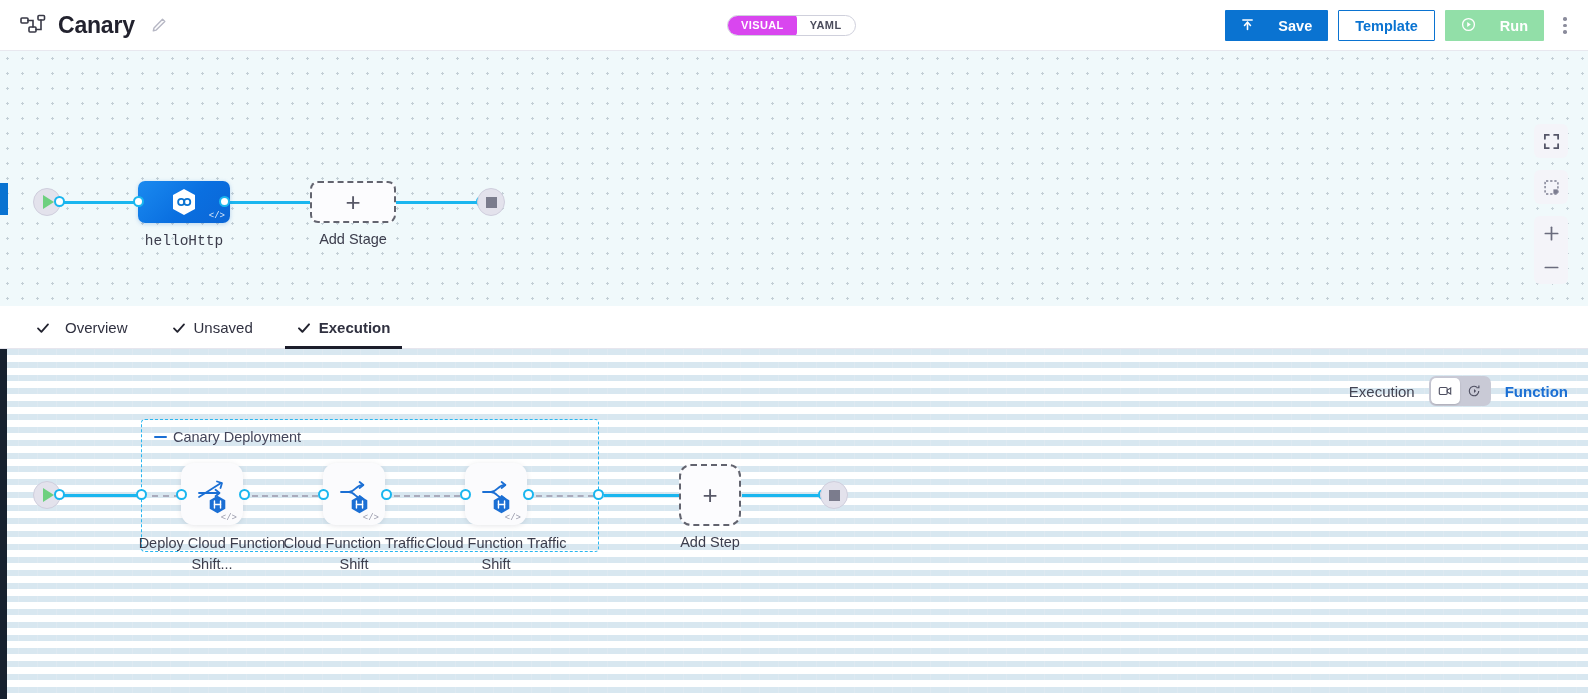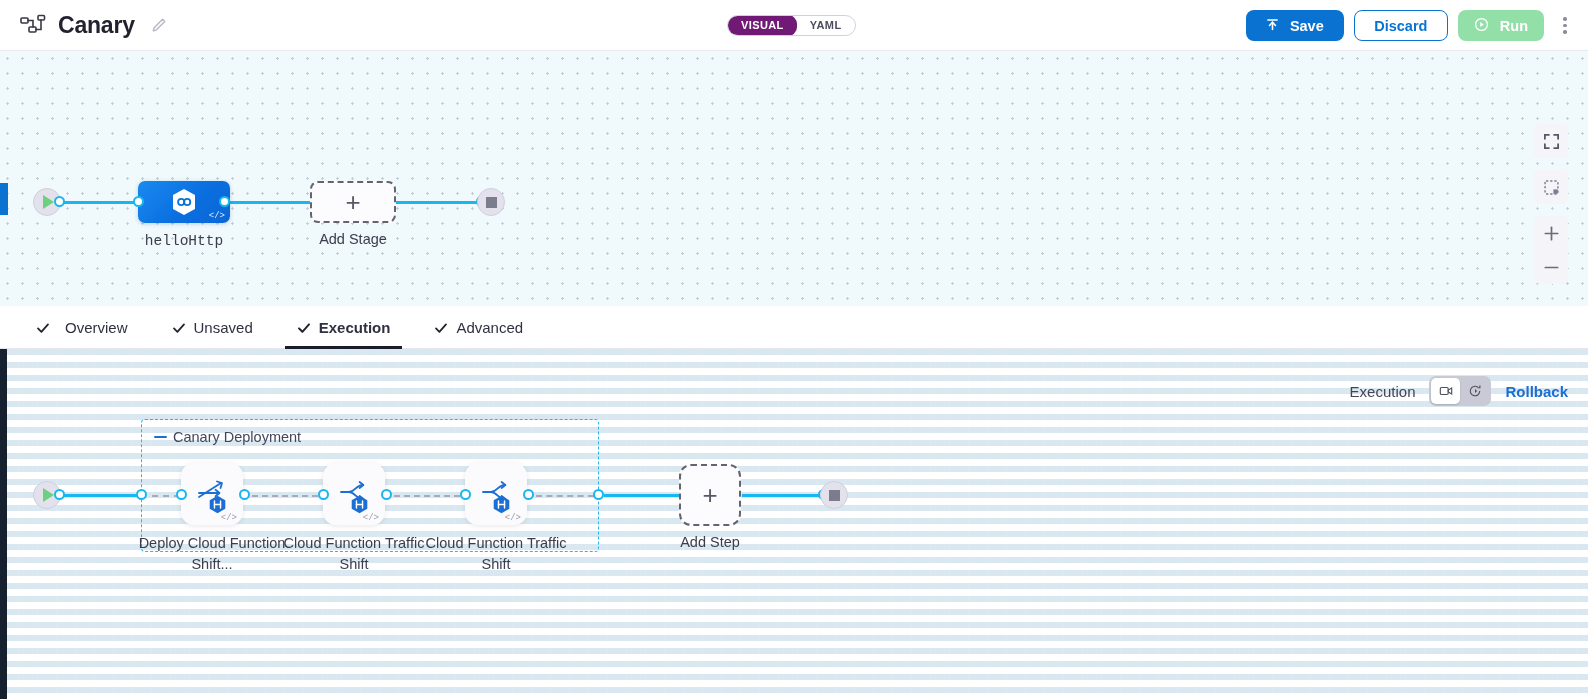--- a/index.html
+++ b/index.html
@@ -29,37 +29,37 @@
     position: absolute; left: 727px; top: 15px;
     display: flex; align-items: center;
     height: 21px;
     border: 1px solid #cfd0dc; border-radius: 11px;
     background: #ffffff; overflow: hidden;
   }
   .tv-seg {
     font-size: 11px; font-weight: bold; letter-spacing: 0.4px;
     padding: 0 13px; height: 21px; line-height: 21px;
   }
-  .tv-seg.active { background: #701a75; color: #ffffff; border-radius: 9px; }
+  .tv-seg.active { background: #d946ef; color: #ffffff; border-radius: 4px; }
   .tv-seg.inactive { color: #4b4c5c; }
 
   .topbar-right {
     position: absolute; right: 12px; top: 0; height: 51px;
     display: flex; align-items: center; gap: 10px;
   }
   .unsaved-pill {
     display: flex; align-items: center; gap: 7px;
     background: #f3f3f7; border-radius: 5px;
     height: 30px; padding: 0 14px;
     color: #f4713b; font-size: 13.5px; font-weight: bold;
   }
   .dot-orange { width: 9px; height: 9px; border-radius: 50%; background: #f96c2e; }
   .btn {
-    display: flex; align-items: center; justify-content: center; gap: 11px;
-    height: 31px; border-radius: 8px; font-size: 14.5px; font-weight: bold;
+    display: flex; align-items: center; justify-content: center; gap: 24px;
+    height: 31px; border-radius: 1px; font-size: 14.5px; font-weight: bold;
     cursor: pointer; padding: 0 16px;
   }
   .btn-save { background: #0a73d1; color: #ffffff; min-width: 98px; }
   .btn-discard { background: #ffffff; color: #0a73d1; border: 1.5px solid #0a73d1; min-width: 94px; }
   .btn-run { background: #92dfa8; color: #ffffff; min-width: 86px; }
   .kebab {
     width: 22px; height: 34px; display: flex; flex-direction: column;
     align-items: center; justify-content: center; gap: 3px; cursor: pointer;
   }
   .kebab i { width: 3.5px; height: 3.5px; border-radius: 50%; background: #8b8c9c; display: block; }
@@ -268,21 +268,21 @@
           <svg viewBox="0 0 14 14" width="13" height="13" fill="none" stroke="#ffffff" stroke-width="1.7" stroke-linecap="round">
             <path d="M2 2.2 H12"></path>
             <path d="M7 12.4 V5"></path>
             <path d="M3.8 8 L7 4.6 L10.2 8"></path>
           </svg>
         </span>
         <span>Save</span>
       </div>
 
       <div class="btn btn-discard">
-        <span>Discard</span>
+        <span>Template</span>
       </div>
 
       <div class="btn btn-run">
         <span>
           <svg viewBox="0 0 16 16" width="15" height="15" fill="none" stroke="#ffffff" stroke-width="1.4">
             <circle cx="8" cy="8" r="6.3"></circle>
             <path d="M6.6 5.4 L10.4 8 L6.6 10.6 Z" fill="#ffffff" stroke="none"></path>
           </svg>
         </span>
         <span>Run</span>
@@ -399,28 +399,20 @@
       <span>Unsaved</span>
     </div>
     <div class="tab active">
       <span class="check">
         <svg viewBox="0 0 14 14" width="14" height="14" fill="none" stroke="#22232f" stroke-width="2" stroke-linecap="round" stroke-linejoin="round">
             <path d="M2 7.4 L5.4 10.8 L12 3.4"></path>
           </svg>
       </span>
       <span>Execution</span>
     </div>
-    <div class="tab">
-      <span class="check">
-        <svg viewBox="0 0 14 14" width="14" height="14" fill="none" stroke="#22232f" stroke-width="1.8" stroke-linecap="round" stroke-linejoin="round">
-            <path d="M2 7.4 L5.4 10.8 L12 3.4"></path>
-          </svg>
-      </span>
-      <span>Advanced</span>
-    </div>
 
   </div>
 
   <div class="canvas-bottom">
     <div class="vgrid"></div>
     <div class="left-dark-strip"></div>
 
     <div class="exec-toggle-row">
       <span class="exec-label">Execution</span>
       <div class="seg-group">
@@ -431,21 +423,21 @@
           </svg>
         </div>
         <div class="seg-btn">
           <svg viewBox="0 0 16 16" width="14" height="14" fill="none" stroke="#4e4f61" stroke-width="1.3">
             <path d="M13.4 8 A5.4 5.4 0 1 1 11.2 3.7"></path>
             <path d="M13.6 1.6 V4.3 H10.9"></path>
             <path d="M8 5.6 L10.4 8 L8 10.4 Z" fill="#4e4f61" stroke="none"></path>
           </svg>
         </div>
       </div>
-      <span class="rollback-label">Rollback</span>
+      <span class="rollback-label">Function</span>
     </div>
 
     <div class="edge-solid" style="left:57px; top:145px; width:85px;"></div>
     <div class="edge-dashed" style="left:152px; top:146px; width:28px;"></div>
     <div class="edge-dashed" style="left:252px; top:146px; width:66px;"></div>
     <div class="edge-dashed" style="left:394px; top:146px; width:66px;"></div>
     <div class="edge-dashed" style="left:536px; top:146px; width:58px;"></div>
     <div class="edge-solid" style="left:604px; top:145px; width:76px;"></div>
     <div class="edge-solid" style="left:742px; top:145px; width:82px;"></div>
 

